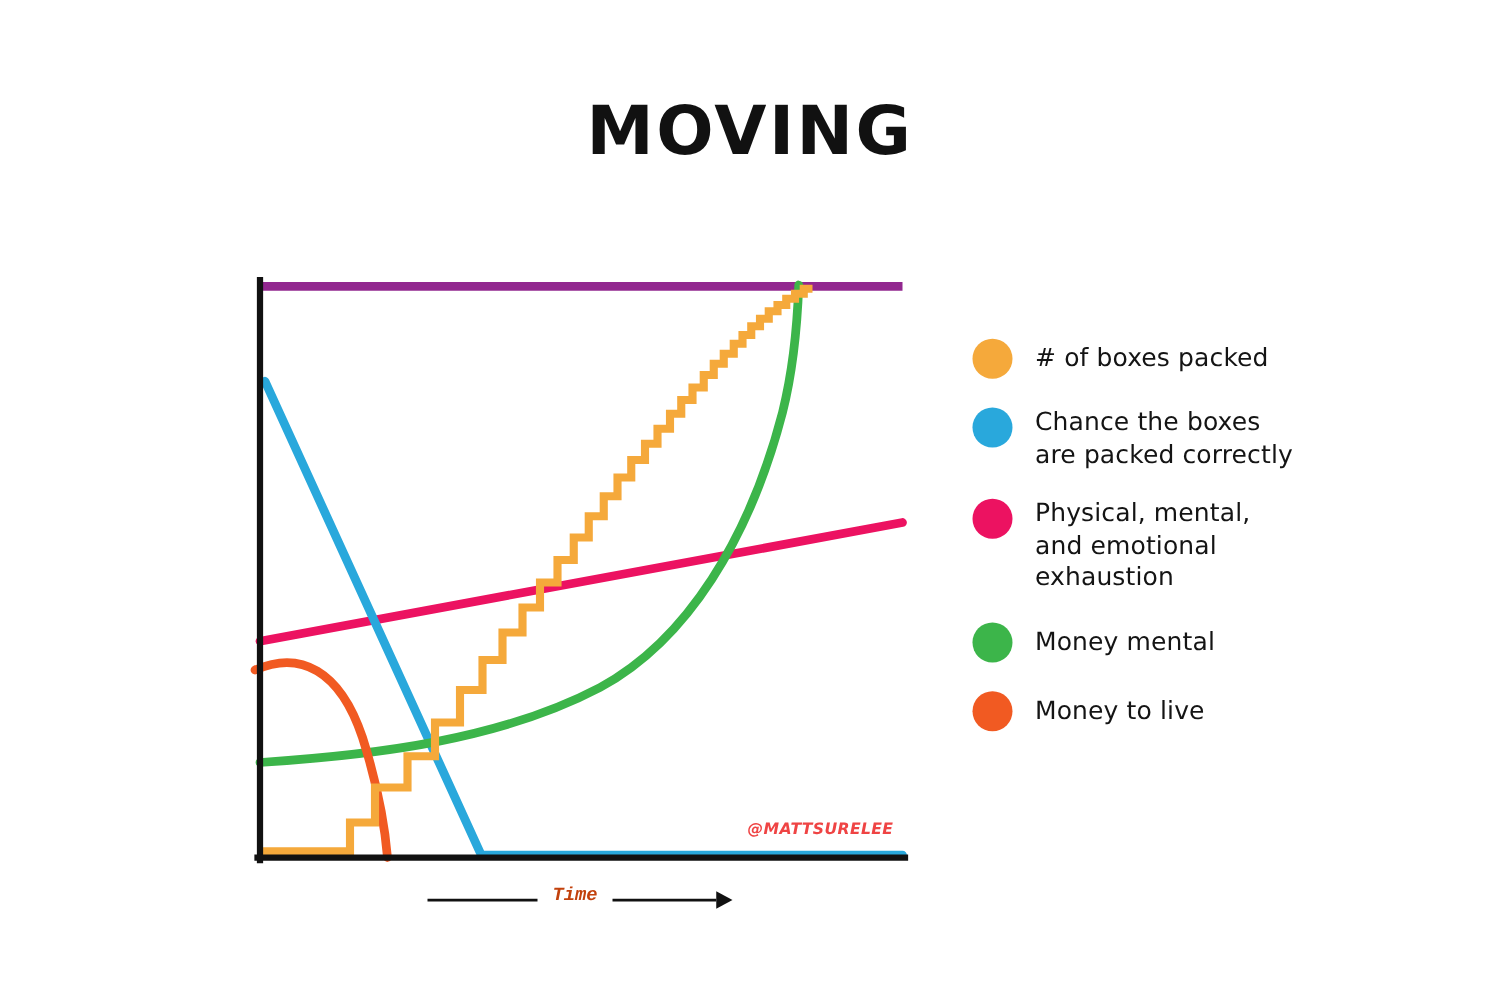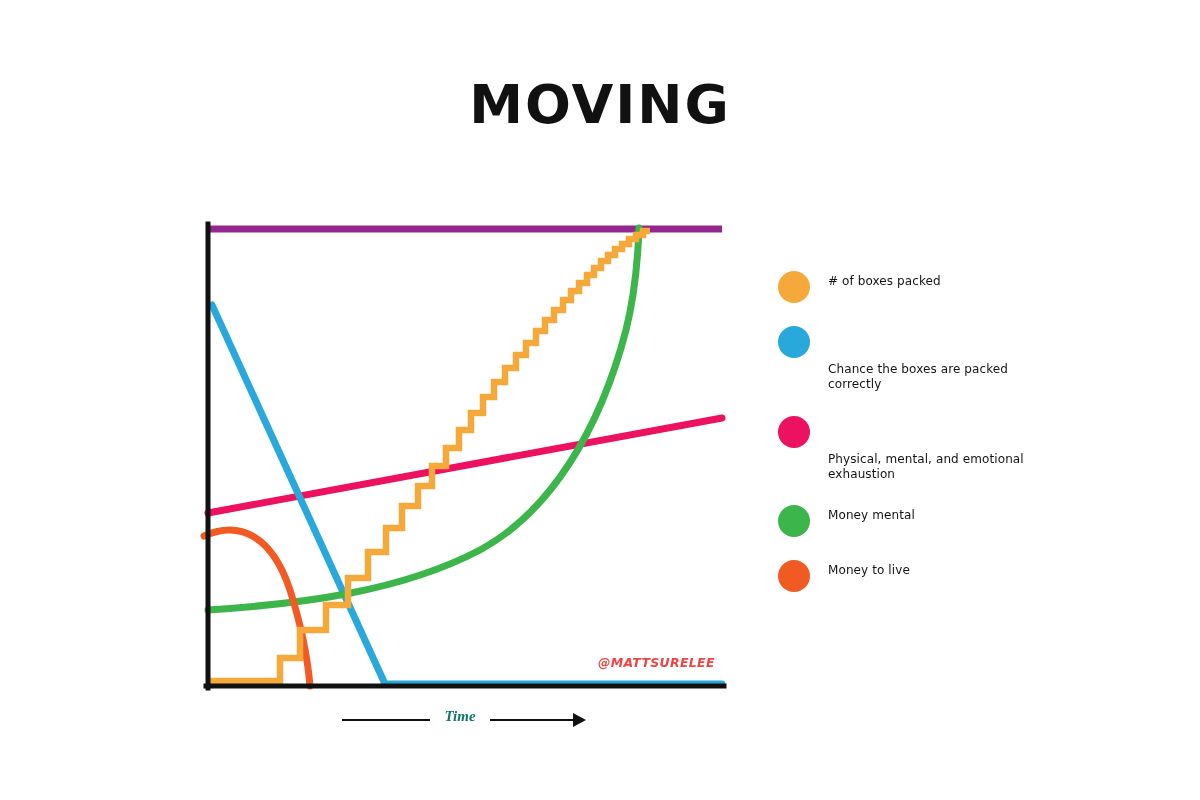--- a/index.html
+++ b/index.html
@@ -77,25 +77,25 @@
     width: 260px;
     height: 36px;
   }
   #xaxis-caption svg { display: block; }
   #xaxis-label {
     position: absolute;
     left: 330px;
     top: 708px;
     width: 260px;
     text-align: center;
-    font-family: Liberation Serif, serif;
+    font-family: Liberation Mono, monospace;
     font-weight: bold;
     font-style: italic;
     font-size: 15px;
-    color: #0f766e;
+    color: #c2410c;
     user-select: none;
   }
 
   
   #legend {
     position: absolute;
     left: 778px;
     top: 270px;
     width: 300px;
   }
@@ -108,30 +108,30 @@
   .legend-dot {
     flex: 0 0 auto;
     width: 32px;
     height: 32px;
     border-radius: 50%;
     margin-right: 18px;
     margin-top: 1px;
   }
   .legend-label {
     font-family: "DejaVu Sans", sans-serif;
-    font-size: 12px;
+    font-size: 20px;
     font-weight: 500;
     line-height: 1.28;
     color: #141414;
     letter-spacing: 0.1px;
     padding-top: 4px;
     max-width: 215px;
     user-select: none;
   }
-  .legend-item.two-line .legend-label { padding-top: 0px; margin-top: 37px; }
+  .legend-item.two-line .legend-label { padding-top: 0px; }
 </style>
 </head>
 <body>
 
 <div id="page">
 
   <div id="chart-title">MOVING</div>
 
   <div id="plot-area">
     <svg id="plot-svg" viewBox="0 0 560 500" preserveAspectRatio="none">

